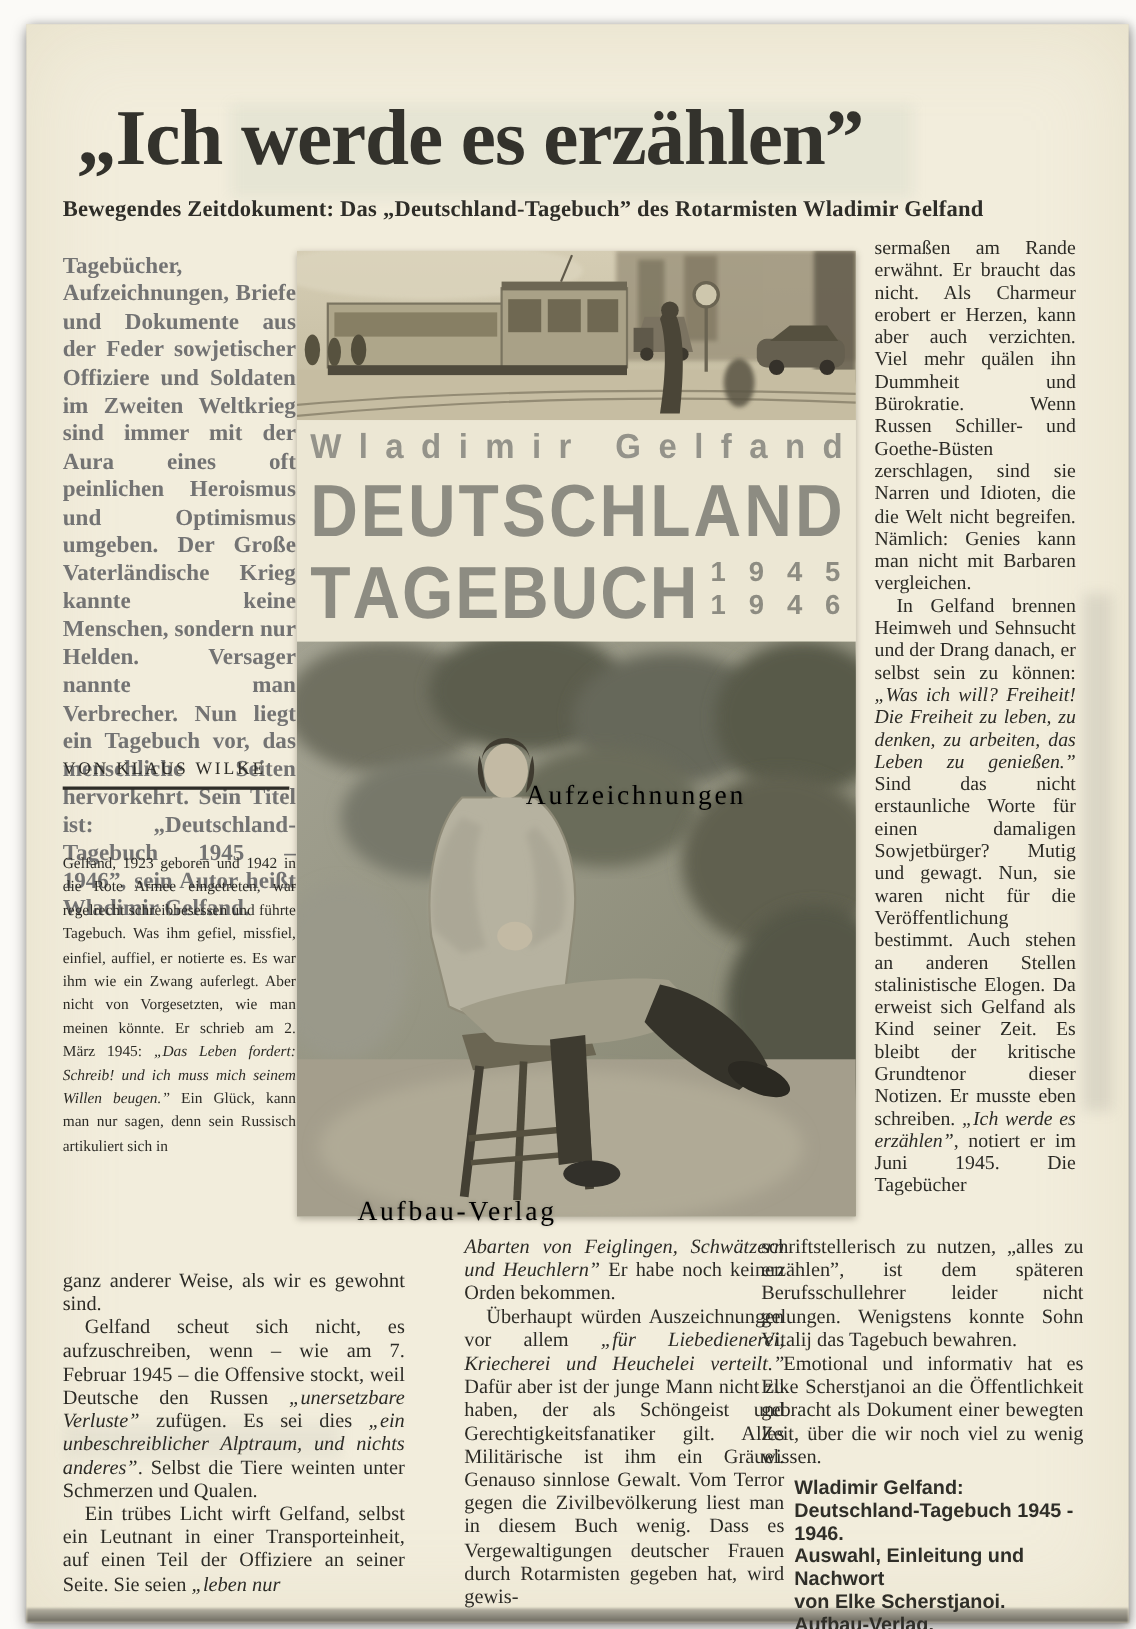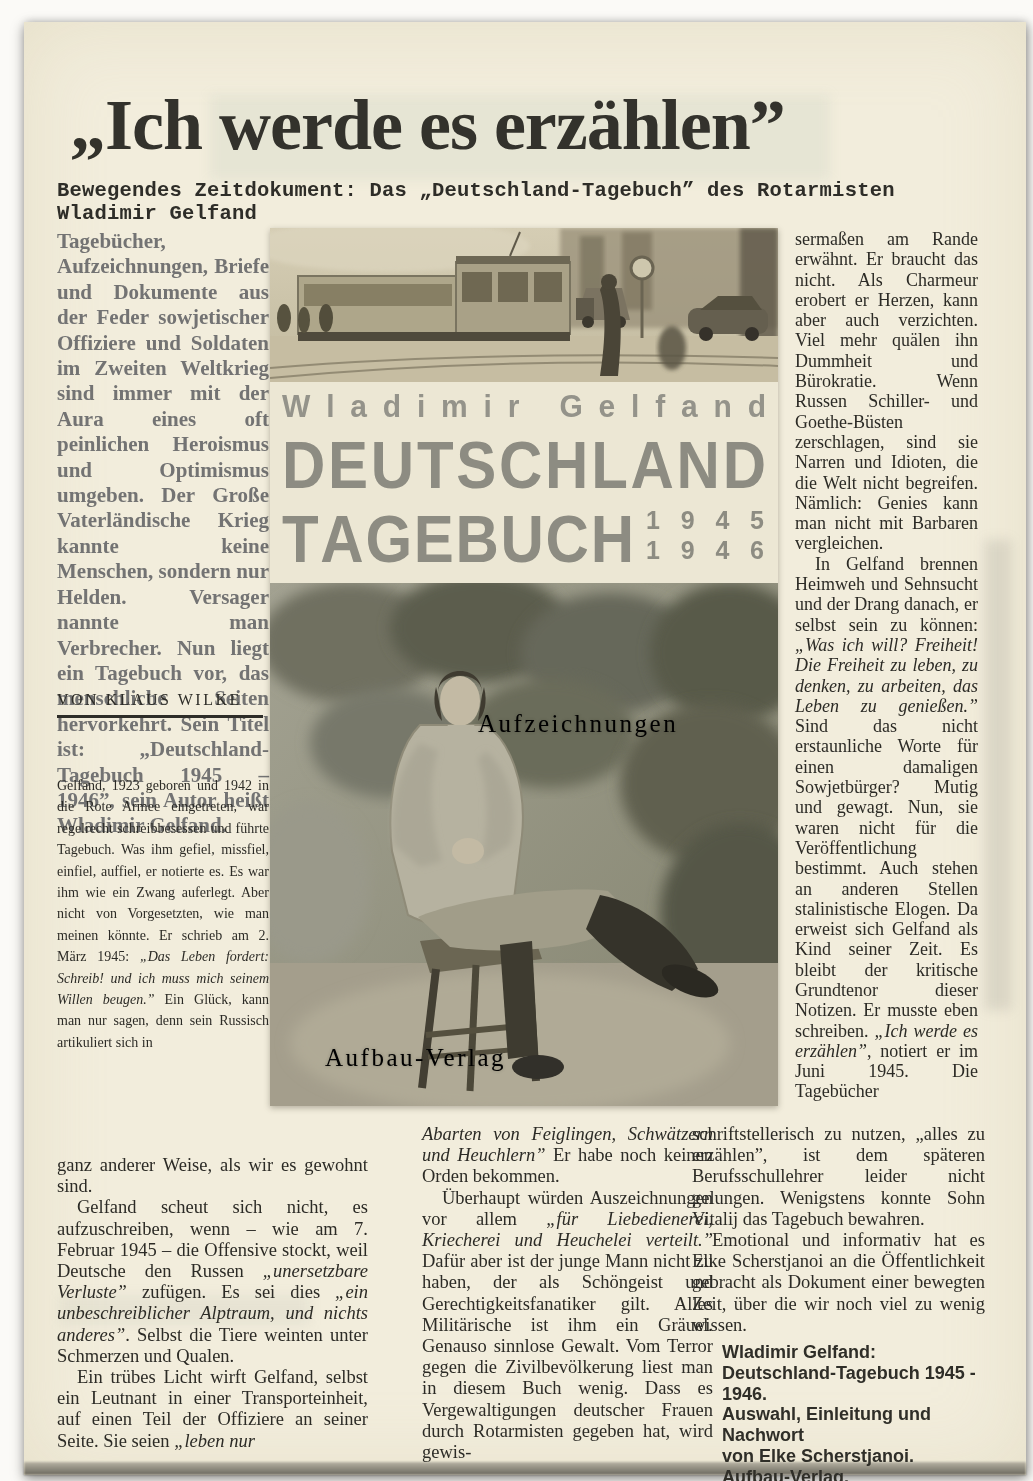--- a/index.html
+++ b/index.html
@@ -22,36 +22,36 @@
   }
   .ghost{position:absolute;filter:blur(6px);pointer-events:none;}
   .abs{position:absolute;}
   .headline{
     left:70px;top:84px;width:880px;
     font-size:72px;font-weight:bold;letter-spacing:-1px;
     color:#33322c;white-space:nowrap;
   }
   .subheadline{
     left:57px;top:179px;width:910px;
-    font-family:Liberation Mono, monospace;
+    font-family:Liberation Serif, serif;
     font-size:20.5px;font-weight:bold;color:#2e2d28;letter-spacing:0.2px;
   }
   .col{ text-align:justify; hyphens:auto; -webkit-hyphens:auto; }
   .col p{margin:0;}
   .lead{
     left:57px;top:229px;width:212px;
     font-size:21px;line-height:25.4px;font-weight:bold;color:#737373;
   }
   .byline{
     left:57px;top:691px;width:206px;
     font-size:16px;letter-spacing:2.5px;color:#2d2c27;
     border-bottom:3px solid #2e2d28;padding-bottom:6px;
   }
   .left-body{ left:57px;top:731px;width:212px; font-size:14px;line-height:21.4px;margin-top:44px; }
-  .right-body{ left:795px;top:229px;width:183px; font-size:18px;line-height:20.3px; }
+  .right-body{ left:795px;top:215px;width:183px; font-size:18px;line-height:20.3px; }
   .bot{ font-size:18.5px;line-height:21.2px; }
   .bot-left{ left:57px;top:1131px;width:311px;margin-top:24px; }
   .bot-mid{ left:378px;top:1124px;width:291px;margin-left:44px; }
   .bot-right{ left:692px;top:1124px;width:293px; }
   .ind{ text-indent:20px; }
   .it{ font-style:italic; }
   .biblio{
     margin:6px 0 0 30px;
     font-family:"Liberation Sans", sans-serif;
     font-weight:bold;font-size:18px;line-height:20.8px;color:#2f2e28;
@@ -256,21 +256,21 @@
     <path d="M178,142 L204,142 L214,158 L168,158 Z" fill="#b6b2a0"></path>
     <ellipse cx="198" cy="268" rx="16" ry="13" fill="#c3baa4"></ellipse>
     <path d="M148,334 C190,316 290,302 338,308 L362,332 C344,362 250,374 180,364 Z" fill="#a19d89"></path>
     <path d="M330,312 C372,320 412,352 428,386 L402,408 C362,392 330,362 316,346 Z" fill="#35332a"></path>
     <ellipse cx="420" cy="398" rx="30" ry="13" fill="#2b2922" transform="rotate(22 420 398)"></ellipse>
     <path d="M230,362 L262,358 L268,472 L238,476 Z" fill="#3e3b30"></path>
     <ellipse cx="268" cy="484" rx="26" ry="12" fill="#32302a"></ellipse>
   </svg>
 
   <div class="cover-overlay" style="left:208px;top:482px;">Aufzeichnungen</div>
-  <div class="cover-overlay" style="left:55px;top:816px;">Aufbau-Verlag</div>
+  <div class="cover-overlay" style="left:55px;top:860px;">Aufbau-Verlag</div>
 </div>
 
 <div class="abs col right-body">
   <p><span>sermaßen am Rande erwähnt. Er braucht das nicht. Als Charmeur erobert er Herzen, kann aber auch verzichten. Viel mehr quälen ihn Dummheit und Bürokratie. Wenn Russen Schiller- und Goethe-Büsten zerschlagen, sind sie Narren und Idioten, die die Welt nicht begreifen. Nämlich: Genies kann man nicht mit Barbaren vergleichen.</span></p>
   <p class="ind"><span>In Gelfand brennen Heimweh und Sehnsucht und der Drang danach, er selbst sein zu können: </span><span class="it">„Was ich will? Freiheit! Die Freiheit zu leben, zu denken, zu arbeiten, das Leben zu genießen.”</span><span> Sind das nicht erstaunliche Worte für einen damaligen Sowjetbürger? Mutig und gewagt. Nun, sie waren nicht für die Veröffentlichung bestimmt. Auch stehen an anderen Stellen stalinistische Elogen. Da erweist sich Gelfand als Kind seiner Zeit. Es bleibt der kritische Grundtenor dieser Notizen. Er musste eben schreiben. </span><span class="it">„Ich werde es erzählen”</span><span>, notiert er im Juni 1945. Die Tagebücher</span></p>
 </div>
 
 <div class="abs col bot bot-left">
   <p><span>ganz anderer Weise, als wir es gewohnt sind.</span></p>
   <p class="ind"><span>Gelfand scheut sich nicht, es aufzuschreiben, wenn – wie am 7. Februar 1945 – die Offensive stockt, weil Deutsche den Russen </span><span class="it">„unersetzbare Verluste”</span><span> zufügen. Es sei dies </span><span class="it">„ein unbeschreiblicher Alptraum, und nichts anderes”</span><span>. Selbst die Tiere weinten unter Schmerzen und Qualen.</span></p>

